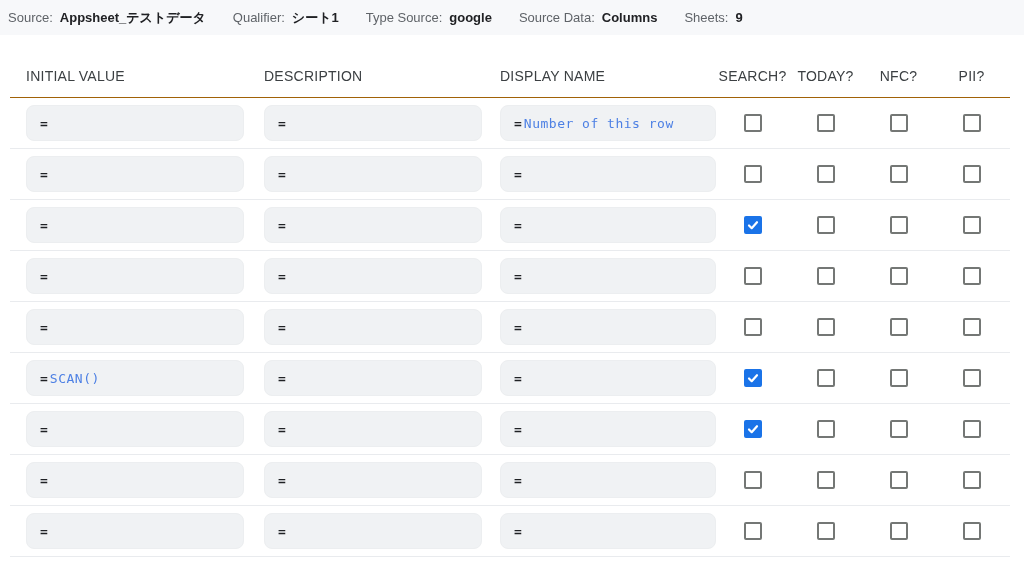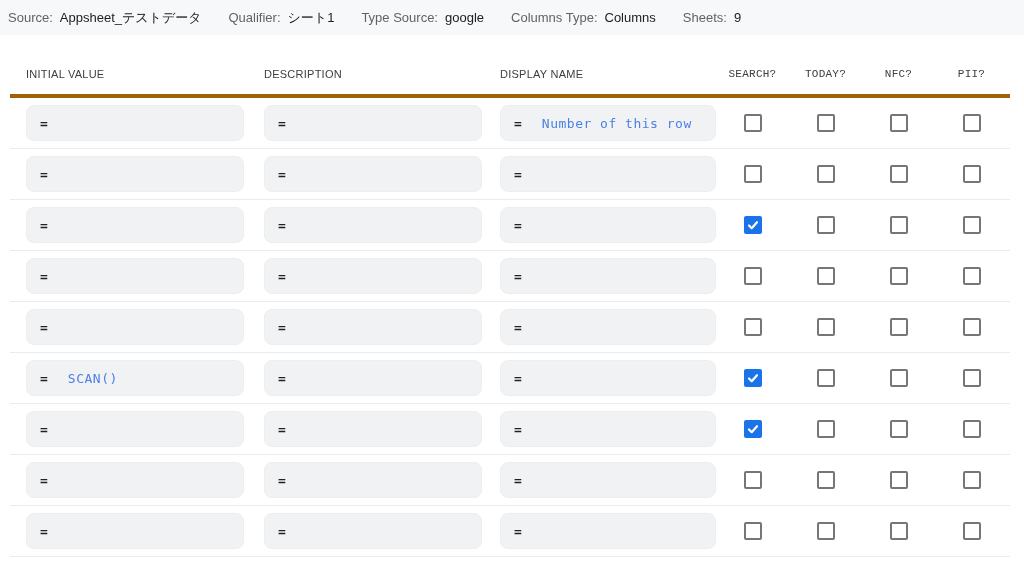--- a/index.html
+++ b/index.html
@@ -15,41 +15,41 @@
     background: #f7f8fa;
     display: flex;
     align-items: center;
     padding: 0 8px;
     gap: 27px;
     font-size: 13px;
     white-space: nowrap;
   }
   .topbar-item { display: flex; align-items: center; gap: 7px; }
   .topbar-item .label { color: #5f6368; }
-  .topbar-item .value { color: #202124; font-weight: 400; }
+  .topbar-item .value { color: #202124; font-weight: 700; }
   
   .table-wrap {
     margin: 19px 14px 0 10px;
     width: 1000px;
   }
   .grid {
     display: grid;
     grid-template-columns: 238px 236px 216px 73px 73px 73px 73px;
     align-items: center;
     padding-left: 16px;
   }
   .thead {
     height: 44px;
-    border-bottom: 4px solid #a16207;
-    font-size: 11px;
+    border-bottom: 1px solid #a16207;
+    font-size: 14px;
     font-weight: 500;
     color: #3c4043;
     letter-spacing: 0.25px;
   }
-  .thead .chk-h { text-align: center; font-family: Liberation Mono, monospace; }
+  .thead .chk-h { text-align: center; }
   .trow {
     height: 51px;
     border-bottom: 1px solid #e9ebee;
   }
   .formula-field {
     width: 218px;
     height: 36px;
     background: #f0f2f4;
     border: 1px solid #eceef0;
     border-radius: 8px;
@@ -63,21 +63,21 @@
     font-family: "DejaVu Sans Mono", monospace;
     font-weight: 700;
     font-size: 13px;
     color: #1f2124;
     line-height: 1;
   }
   .formula {
     font-family: "DejaVu Sans Mono", monospace;
     font-size: 13px;
     color: #4d80e4;
-    margin-left: 20px;
+    margin-left: 2px;
     letter-spacing: 0.5px;
     white-space: nowrap;
   }
   .chk-cell { display: flex; justify-content: center; }
   .checkbox {
     width: 18px; height: 18px;
     border: 2px solid #747775;
     border-radius: 2px;
     background: #ffffff;
     display: flex;
@@ -102,21 +102,21 @@
   </div>
   <div class="topbar-item">
     <span class="label">Qualifier:</span>
     <span class="value">シート1</span>
   </div>
   <div class="topbar-item">
     <span class="label">Type Source:</span>
     <span class="value">google</span>
   </div>
   <div class="topbar-item">
-    <span class="label">Columns Type:</span>
+    <span class="label">Source Data:</span>
     <span class="value">Columns</span>
   </div>
   <div class="topbar-item">
     <span class="label">Sheets:</span>
     <span class="value">9</span>
   </div>
 </header>
 
 <main class="table-wrap">
   <div class="grid thead">

